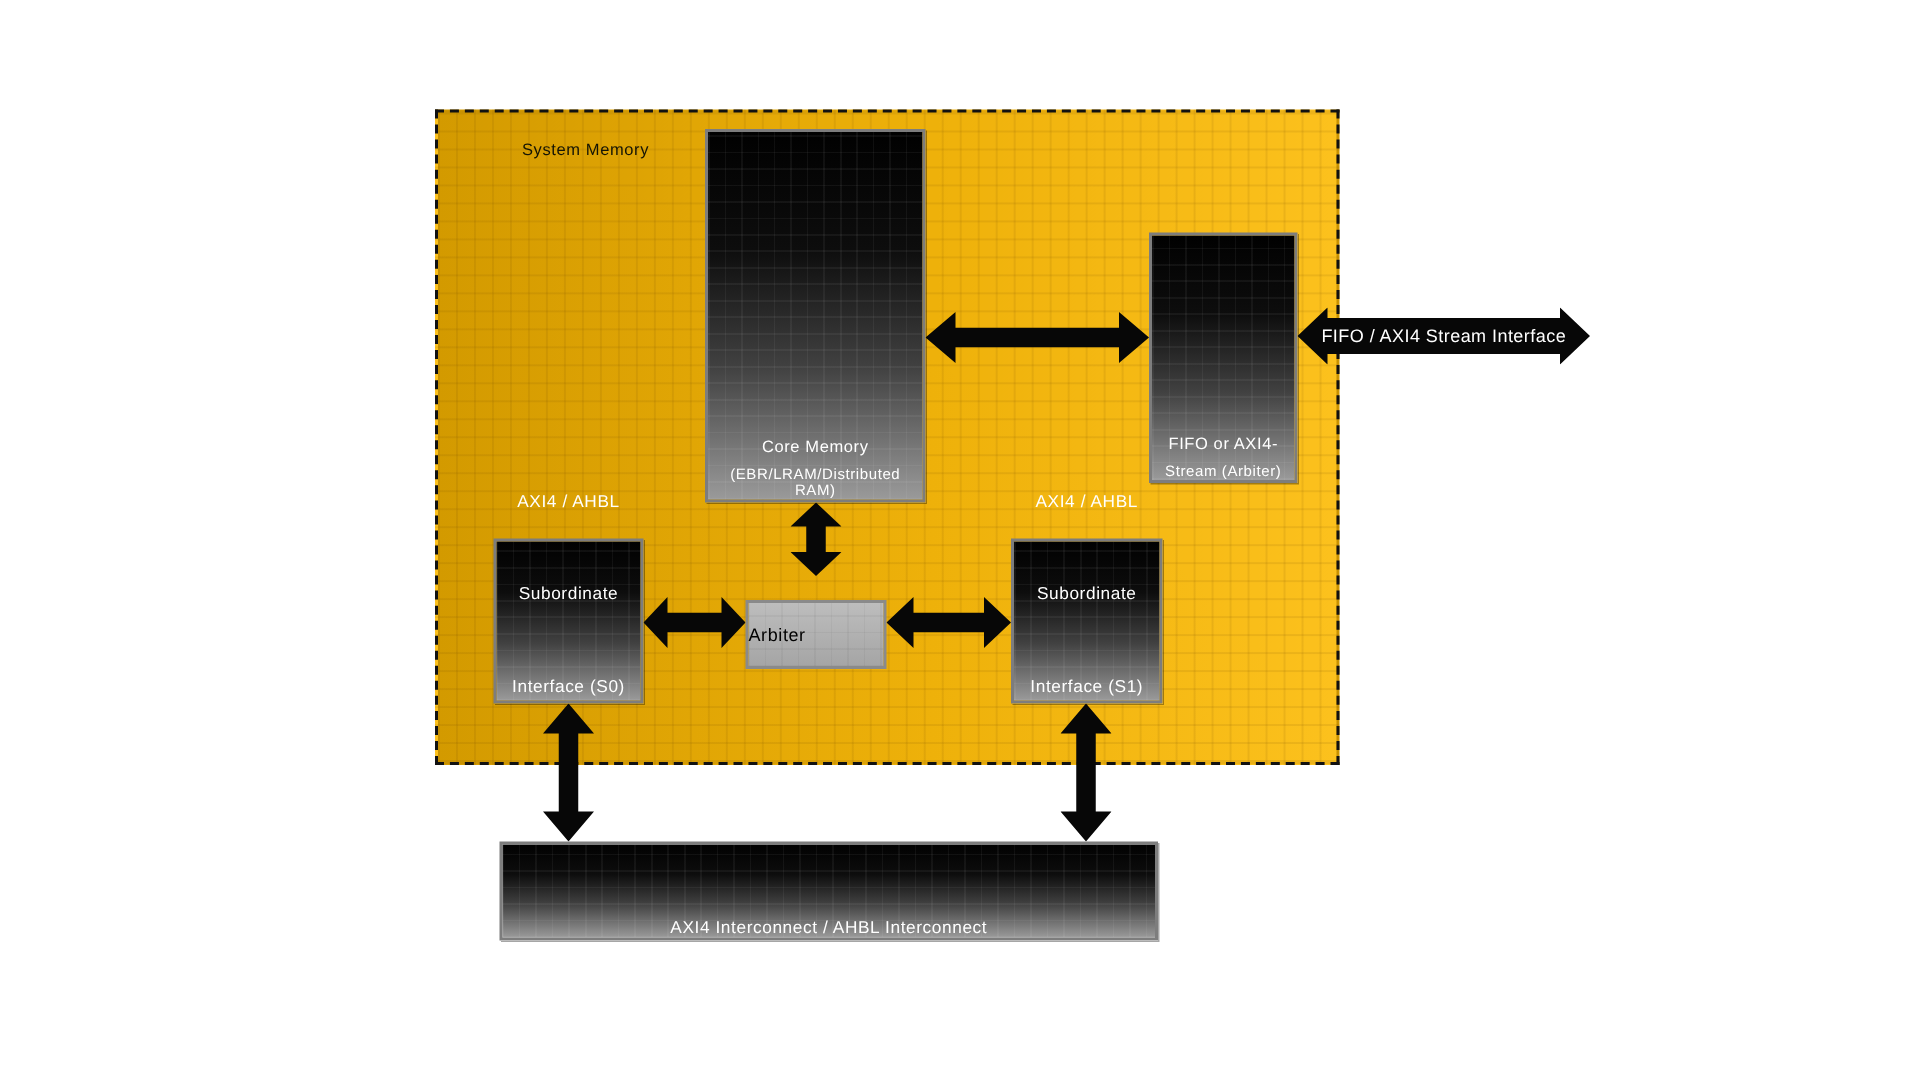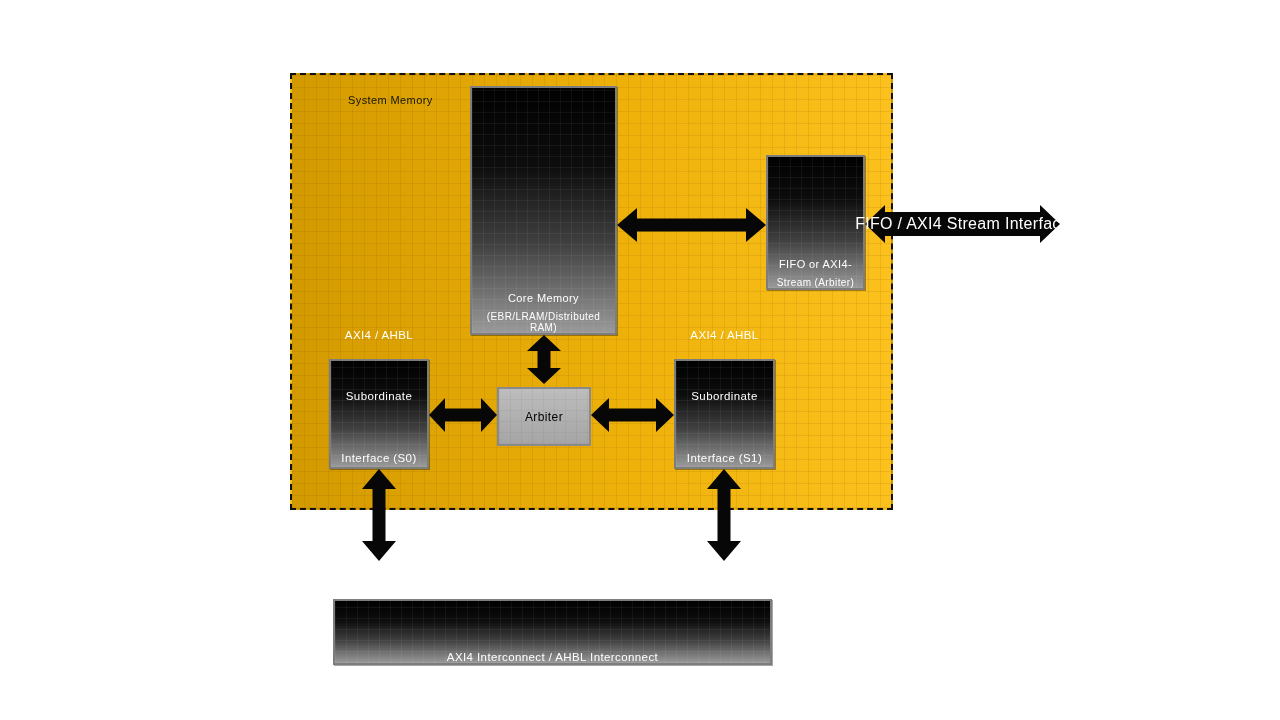--- a/index.html
+++ b/index.html
@@ -63,52 +63,52 @@
     justify-content: flex-end;
     text-align: center;
     letter-spacing: 0.4px;
     box-shadow: 1px 1px 0 rgba(0,0,0,0.35);
   }
   .dark-block .line1 { font-size: 11px; }
   .dark-block .line2 { font-size: 10px; margin-top: 7px; }
   .dark-block .row   { font-size: 11.5px; line-height: 17.5px; margin-top: 44px; }
 
   #block-core-memory   { left: 470px; top: 86px;  width: 147px; height: 249px; }
-  #block-fifo          { left: 766px; top: 155px; width: 99px;  height: 135px; }
+  #block-fifo          { left: 766px; top: 155px; width: 99px;  height: 167px; }
   #block-s0            { left: 329px; top: 359px; width: 100px; height: 110px; }
   #block-s1            { left: 674px; top: 359px; width: 101px; height: 110px; }
-  #block-interconnect  { left: 333px; top: 561px; width: 439px; height: 66px; margin-top: 38px; }
+  #block-interconnect  { left: 333px; top: 561px; width: 439px; height: 66px; }
   #block-interconnect .line1 { font-size: 11.5px; }
 
   
   #block-arbiter {
-    left: 497px; top: 387px; width: 94px; height: 59px;
+    left: 497px; top: 400px; width: 94px; height: 46px;
     border: 2px solid #8a8a8a;
     background-image:
       repeating-linear-gradient(0deg,  rgba(0,0,0,0.04) 0 1px, transparent 1px 11px),
       repeating-linear-gradient(90deg, rgba(0,0,0,0.04) 0 1px, transparent 1px 11px),
       linear-gradient(180deg, #bdbdbd 0%, #a5a5a5 100%);
     color: #000000;
     display: flex;
     align-items: center;
-    justify-content: center;
+    justify-content: flex-start;
     font-size: 12px;
     letter-spacing: 0.4px;
   }
 
   .arrow-svg { display: block; }
   .arrow-svg polygon { fill: #070707; }
 
   #connector-stream-external { left: 865px; top: 205px; width: 195px; height: 38px; }
   #stream-interface-label {
     position: absolute;
     left: 0; top: 7px; width: 195px; height: 24px;
     display: flex; align-items: center; justify-content: center;
     color: #ffffff;
-    font-size: 16px;
+    font-size: 12px;
     letter-spacing: 0.3px;
     white-space: nowrap;
   }
 </style>
 </head>
 <body>
 
 <div id="stage">
 
 

